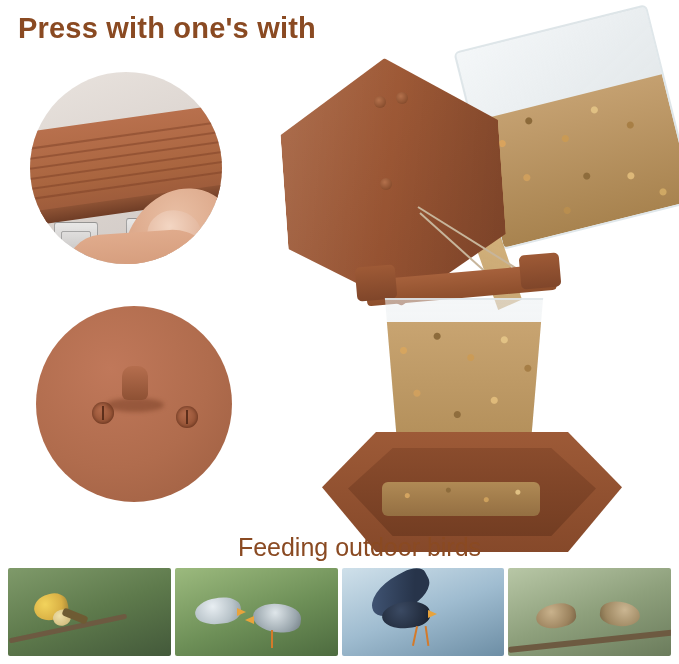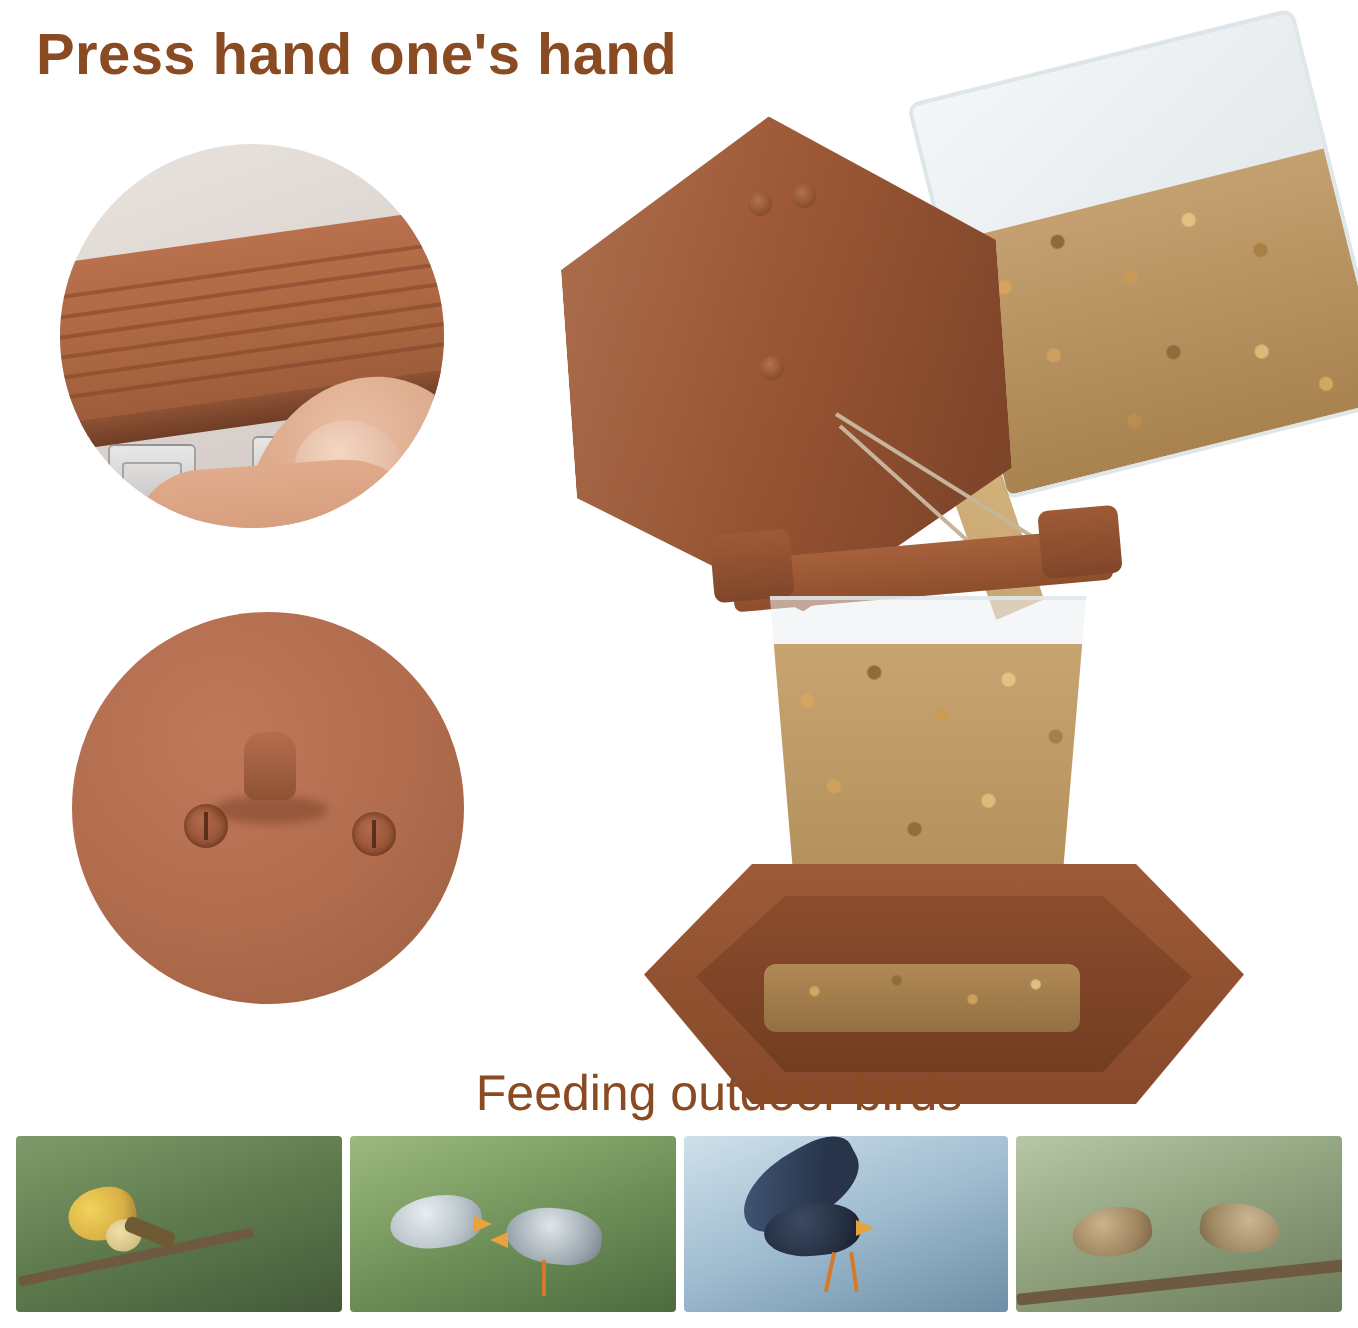--- a/index.html
+++ b/index.html
@@ -453,21 +453,21 @@
     left: 92px; top: 34px; width: 40px; height: 24px;
     background: radial-gradient(circle at 40% 30%, #cbb692 0%, #9e8862 65%, #70603f 100%);
     transform: rotate(8deg) scaleX(-1);
   }
 </style>
 </head>
 <body>
 
 <div class="page">
 
-  <div class="headline">Press hand one's hand</div>
+  <div class="headline">Press with one's with</div>
 
   <div class="hero">
 
     <div class="inset inset-top">
       <div class="plate">
         <div class="rib" style="top:16px"></div>
         <div class="rib" style="top:26px"></div>
         <div class="rib" style="top:36px"></div>
         <div class="rib" style="top:46px"></div>
         <div class="rib" style="top:56px"></div>

